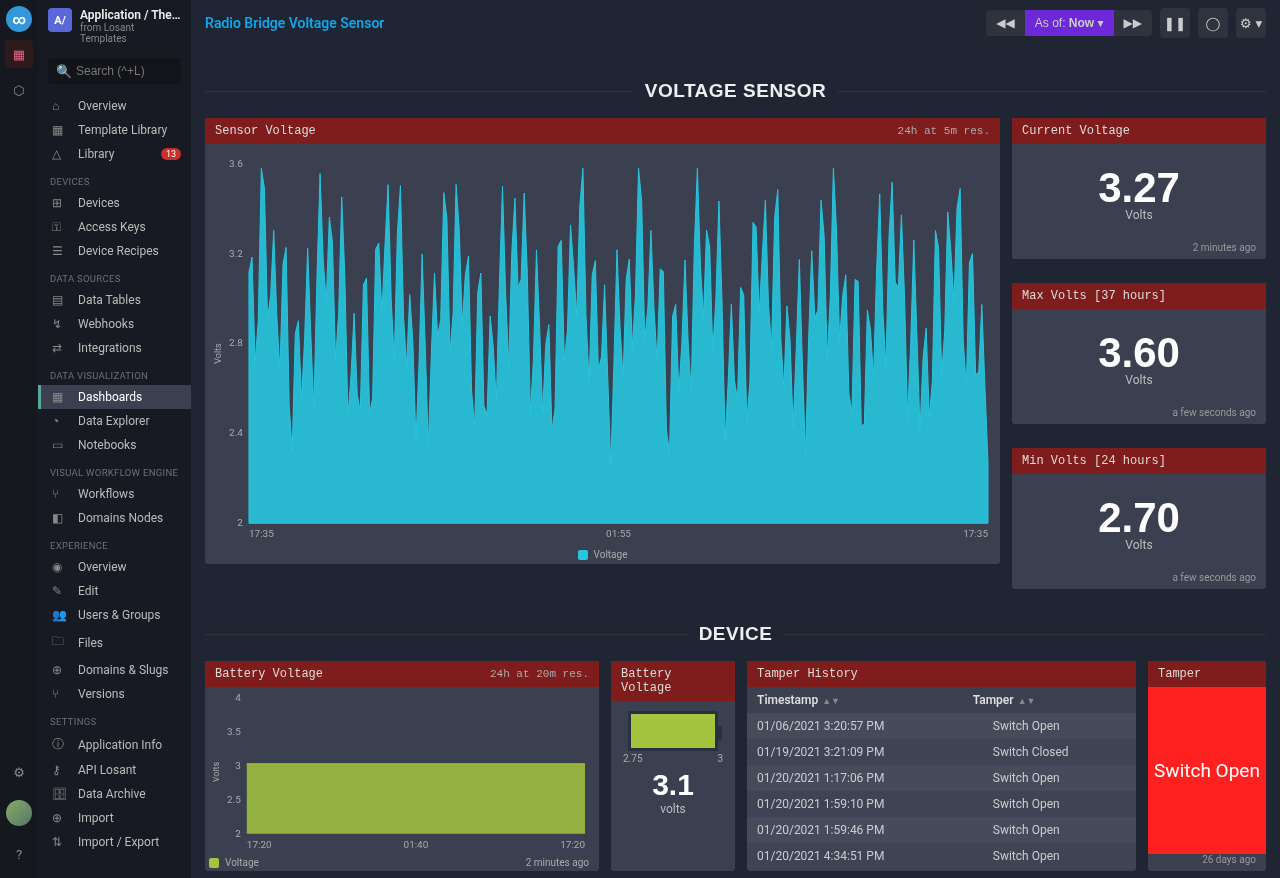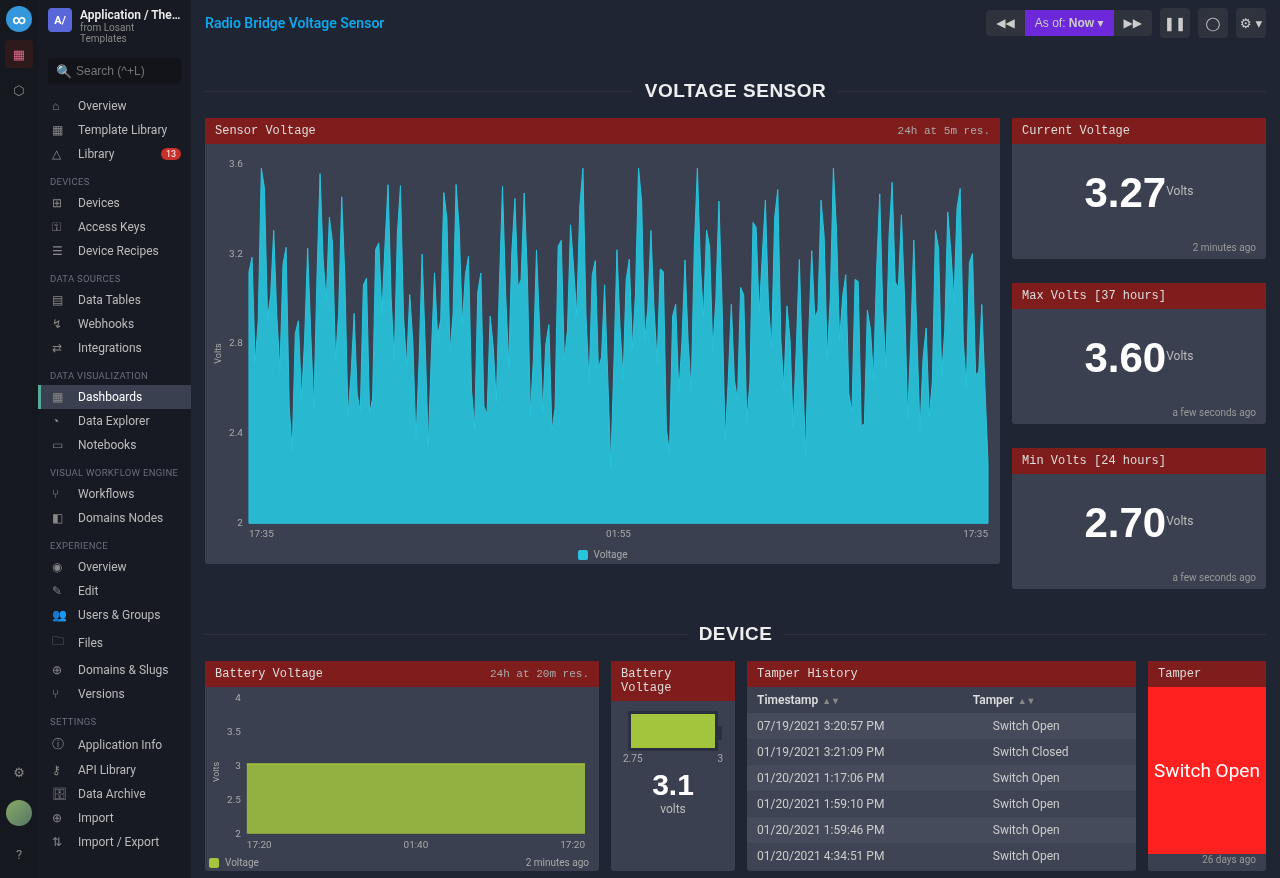--- a/index.html
+++ b/index.html
@@ -34,21 +34,21 @@
 .icon-btn { width:30px; height:30px; background:#2e333d; border:none; border-radius:4px; color:#ccc; cursor:pointer; display:flex; align-items:center; justify-content:center; }
 .content { flex:1; overflow-y:auto; padding:0 14px 14px; scrollbar-width:none; }
 .section-h { font-family:"Arial Black",sans-serif; font-weight:900; font-size:19px; color:#eee; text-align:center; margin:18px 0 16px; letter-spacing:.5px; }
 .section-h-line { display:flex; align-items:center; gap:12px;margin-top:34px; }
 .section-h-line::before,.section-h-line::after { content:""; flex:1; height:1px; background:#2e333d; }
 .row { display:flex; gap:12px; }
 .panel { background:#3a4050; border-radius:3px; display:flex; flex-direction:column; }
 .panel-h { background:#7f1d1d; padding:6px 10px; font-family:"Courier New",monospace; font-size:12px; color:#ddd; display:flex; align-items:center; }
 .panel-h .meta { margin-left:auto; color:#aaa; font-size:11px; }
 .panel-body { flex:1; position:relative; padding:8px; }
-.kpi-body { display:flex; flex-direction:row; align-items:center; justify-content:center; flex:1; }
+.kpi-body { display:flex; flex-direction:column; align-items:center; justify-content:center; flex:1; }
 .kpi-val { font-family:"Arial Black",sans-serif; font-size:42px; font-weight:900; color:#fff; }
 .kpi-unit { font-size:12px; color:#bbb; margin-top:-4px; }
 .kpi-time { font-size:10px; color:#999; text-align:right; padding:0 10px 6px; }
 .stat-col { display:flex; flex-direction:column; gap:24px; width:254px; }
 .table-wrap { flex:1; overflow-y:auto; scrollbar-width:thin; }
 .table-wrap::-webkit-scrollbar { width:8px; }
 .table-wrap::-webkit-scrollbar-thumb { background:#5a6070; }
 table { width:100%; border-collapse:collapse; font-size:12px; }
 th { text-align:left; padding:6px 10px; background:#3a4050; color:#ddd; font-weight:600; cursor:pointer; }
 th .sort { font-size:9px; color:#888; margin-left:4px; }
@@ -186,21 +186,21 @@
           <span class="nav-icon">⑂</span>
           <span>Versions</span>
         </div>
         <div class="nav-section">SETTINGS</div>
         <div class="nav-item">
           <span class="nav-icon">ⓘ</span>
           <span>Application Info</span>
         </div>
         <div class="nav-item">
           <span class="nav-icon">⚷</span>
-          <span>API Library</span>
+          <span>API Losant</span>
         </div>
         <div class="nav-item">
           <span class="nav-icon">🗄</span>
           <span>Data Archive</span>
         </div>
         <div class="nav-item">
           <span class="nav-icon">⊕</span>
           <span>Import</span>
         </div>
         <div class="nav-item">
@@ -347,21 +347,21 @@
                 <tr>
             <th><span>Timestamp</span><span class="sort">▲▼</span></th>
             <th><span>Tamper</span><span class="sort">▲▼</span></th>
           </tr>
               </thead>
             </table>
           <div class="table-wrap">
               <table>
                 <tbody id="tamper-rows">
                   <tr>
-                    <td>07/19/2021 3:20:57 PM</td>
+                    <td>01/06/2021 3:20:57 PM</td>
                     <td>Switch Open</td>
                   </tr>
                   <tr>
                     <td>01/19/2021 3:21:09 PM</td>
                     <td>Switch Closed</td>
                   </tr>
                   <tr>
                     <td>01/20/2021 1:17:06 PM</td>
                     <td>Switch Open</td>
                   </tr>

